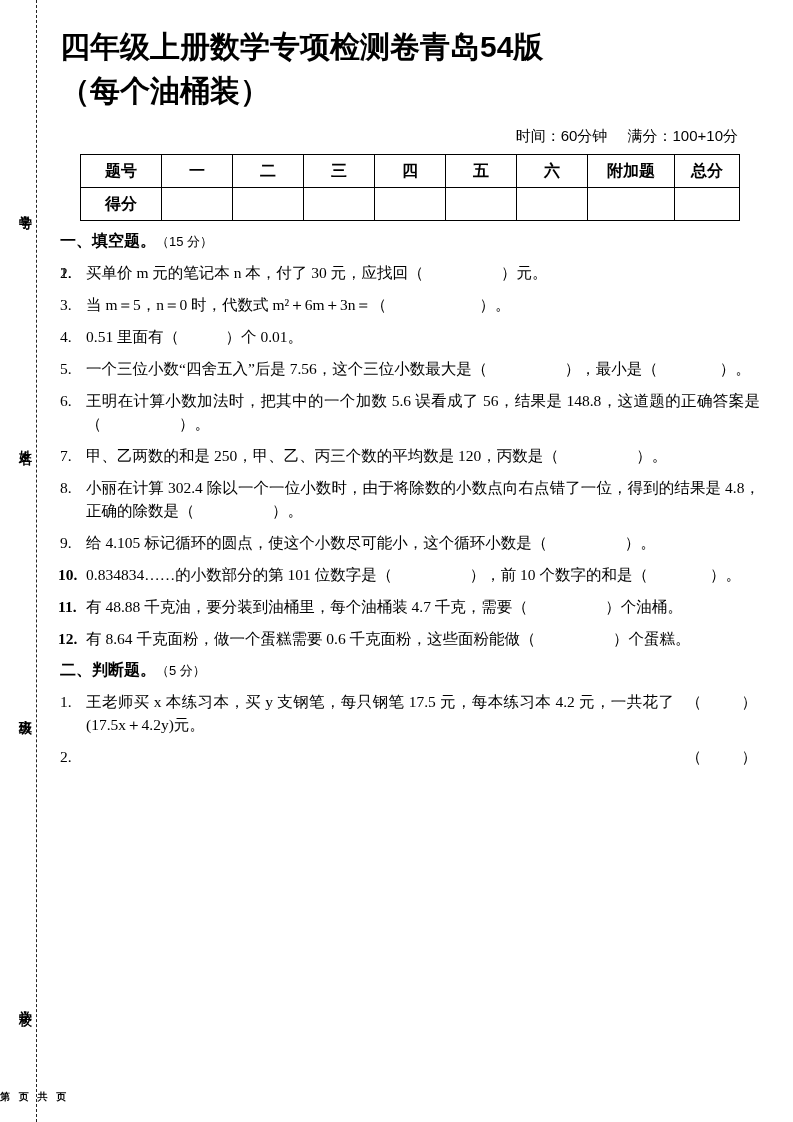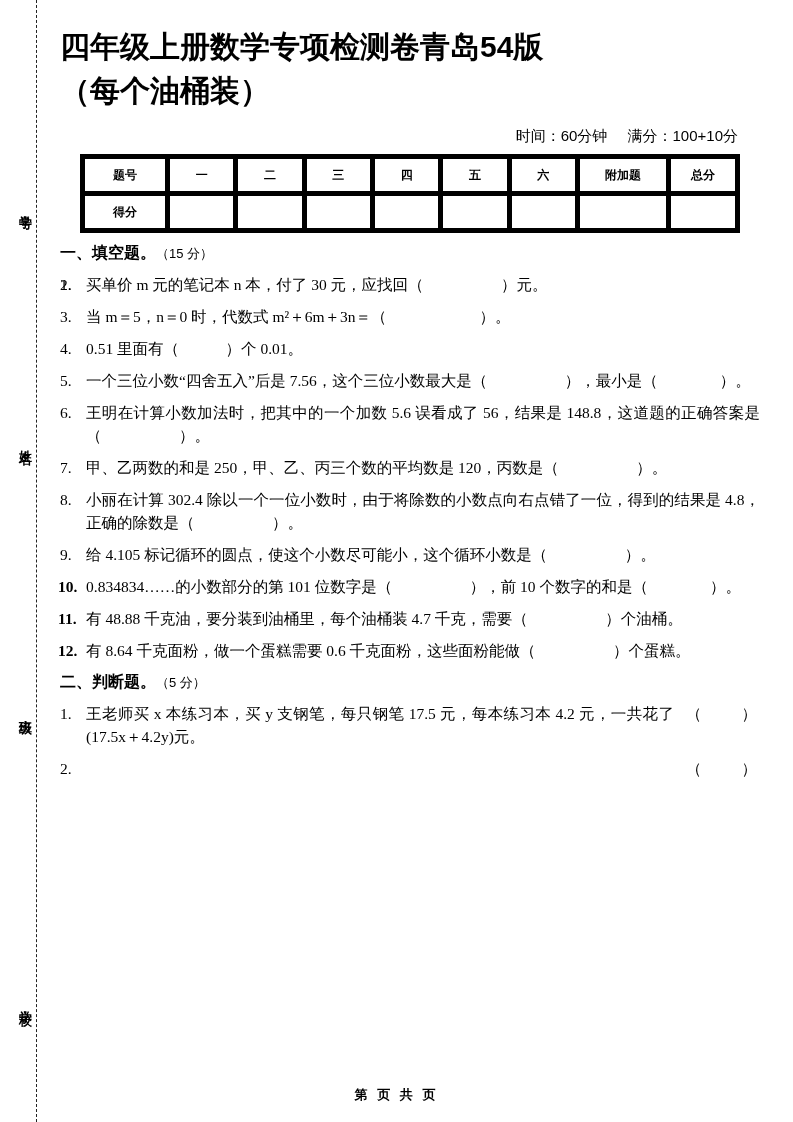--- a/index.html
+++ b/index.html
@@ -87,27 +87,27 @@
   .meta span { margin-left: 16px; }
 
   
   table.score {
     margin: 8px auto 0 auto;
     border-collapse: collapse;
     width: 660px;
     table-layout: fixed;
   }
   table.score td {
-    border: 5px solid #000000;
+    border: 1px solid #000000;
     height: 30px;
     text-align: center;
     vertical-align: middle;
     font-family: "Liberation Sans", sans-serif;
     font-weight: bold;
-    font-size: 12px;
+    font-size: 16px;
     margin-top: 38px;
   }
   table.score td.hdr-first { width: 78px; }
   table.score td.extra { width: 84px; }
   table.score td.total { width: 62px; }
 
   
   .section-head {
     margin-top: 10px;
     font-size: 16px;
@@ -146,24 +146,23 @@
     float: right;
     margin-left: 12px;
     letter-spacing: 3px;
   }
 
   .footer {
     position: absolute;
     left: 0;
     right: 0;
     bottom: 18px;
-    text-align: center;
-    font-family: "Liberation Sans", sans-serif;
-    font-weight: bold;
-    font-size: 13px;
+    font-family: "Liberation Sans", sans-serif;
+    font-weight: bold;
+    font-size: 10px;
     letter-spacing: 3px;
   }
 </style>
 </head>
 <body>
 
 <div class="page">
 
   <div class="dashed-line"></div>
 

